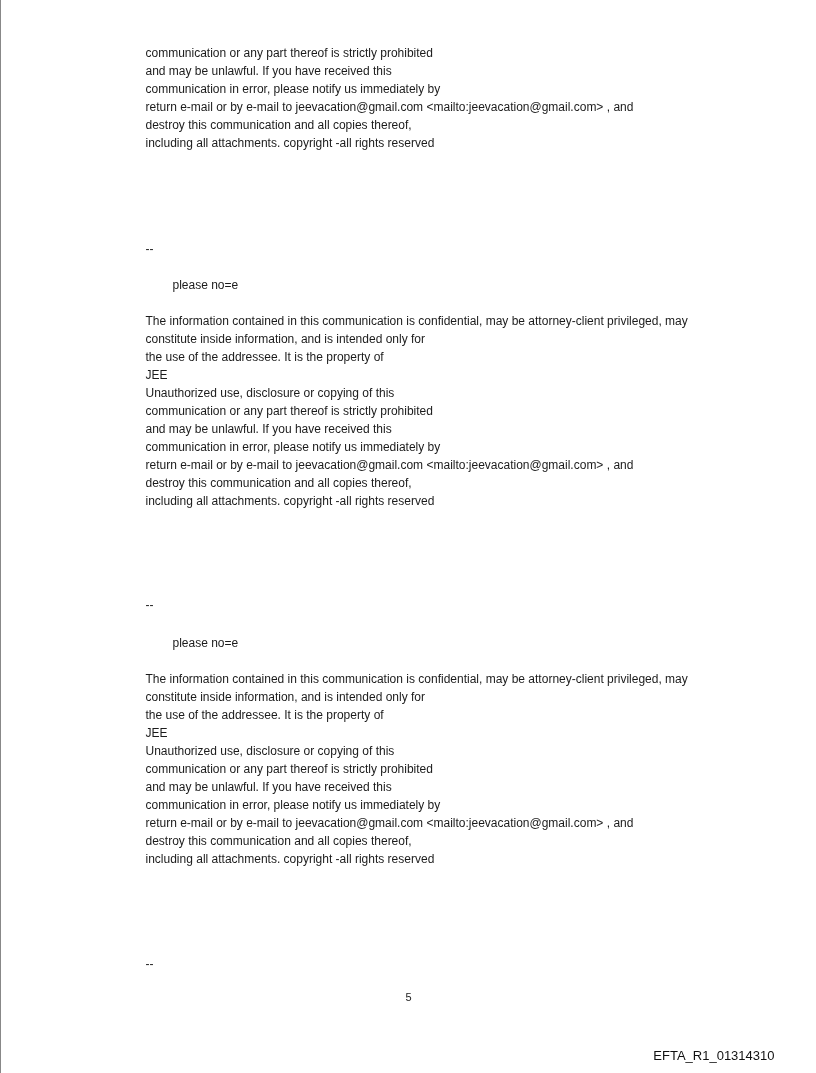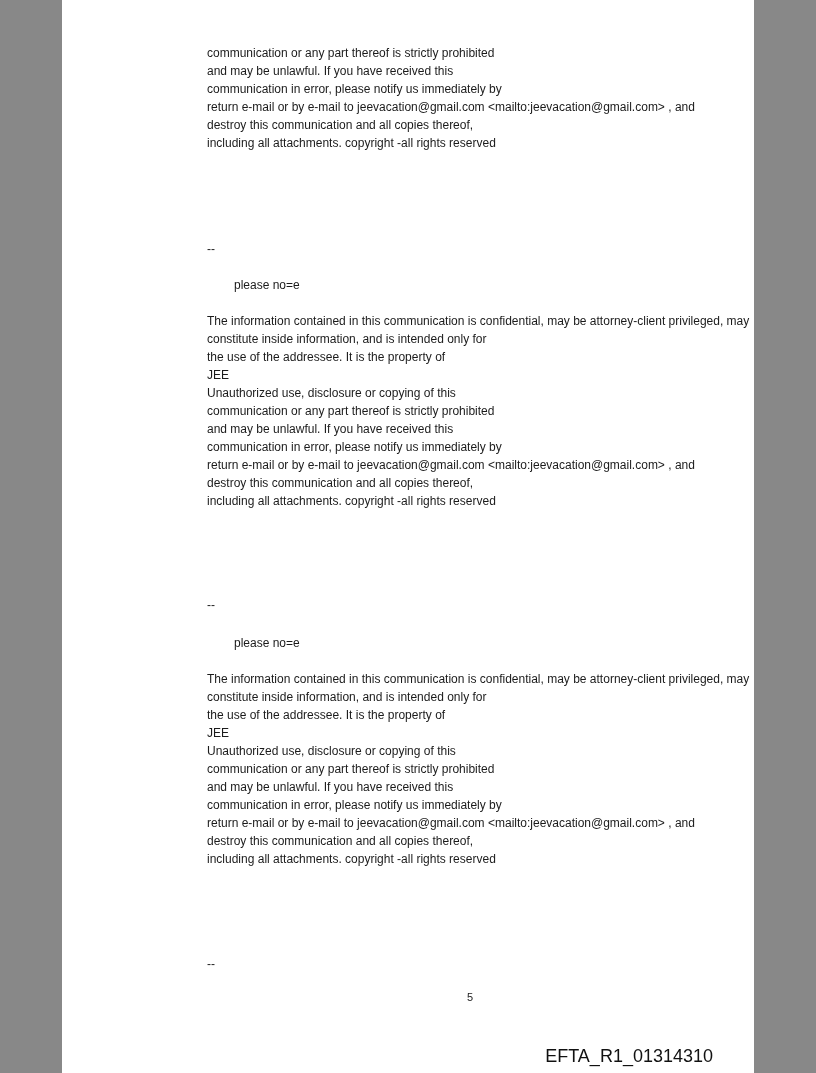--- a/index.html
+++ b/index.html
@@ -2,50 +2,51 @@
 <html><head>
 <meta charset="utf-8">
 <style>
   html, body {
     margin: 0;
     padding: 0;
     background: #888;
   }
   .page {
     position: relative;
-    width: 692px;
+    width: 788px;
     height: 1073px;
     margin: 0 auto;
     background: #ffffff;
     font-family: "Liberation Sans", sans-serif;
     font-size: 12px;
     line-height: 18px;
     color: #1b1b1b;
     overflow: hidden;
+    padding-left: 27px;
   }
   .block {
     position: absolute;
     white-space: pre;
   }
   .block .line {
     height: 18px;
   }
   .page-number {
     position: absolute;
     top: 988px;
     left: 0;
     width: 816px;
     text-align: center;
     font-size: 11px;
   }
   .bates-number {
     position: absolute;
     top: 1047px;
     right: 41px;
-    font-size: 18px;
+    font-size: 13px;
     color: #111111;
   }
 </style>
 </head>
 <body>
 
 <div class="page">
   <div>
       <div class="block paragraph" style="top: 44px; left: 145px;"><div class="line">communication or any part thereof is strictly prohibited</div><div class="line">and may be unlawful. If you have received this</div><div class="line">communication in error, please notify us immediately by</div><div class="line">return e-mail or by e-mail to jeevacation@gmail.com &lt;mailto:jeevacation@gmail.com&gt; , and</div><div class="line">destroy this communication and all copies thereof,</div><div class="line">including all attachments. copyright -all rights reserved</div></div>
       <div class="block separator" style="top: 240px; left: 145px;"><div class="line">--</div></div>

